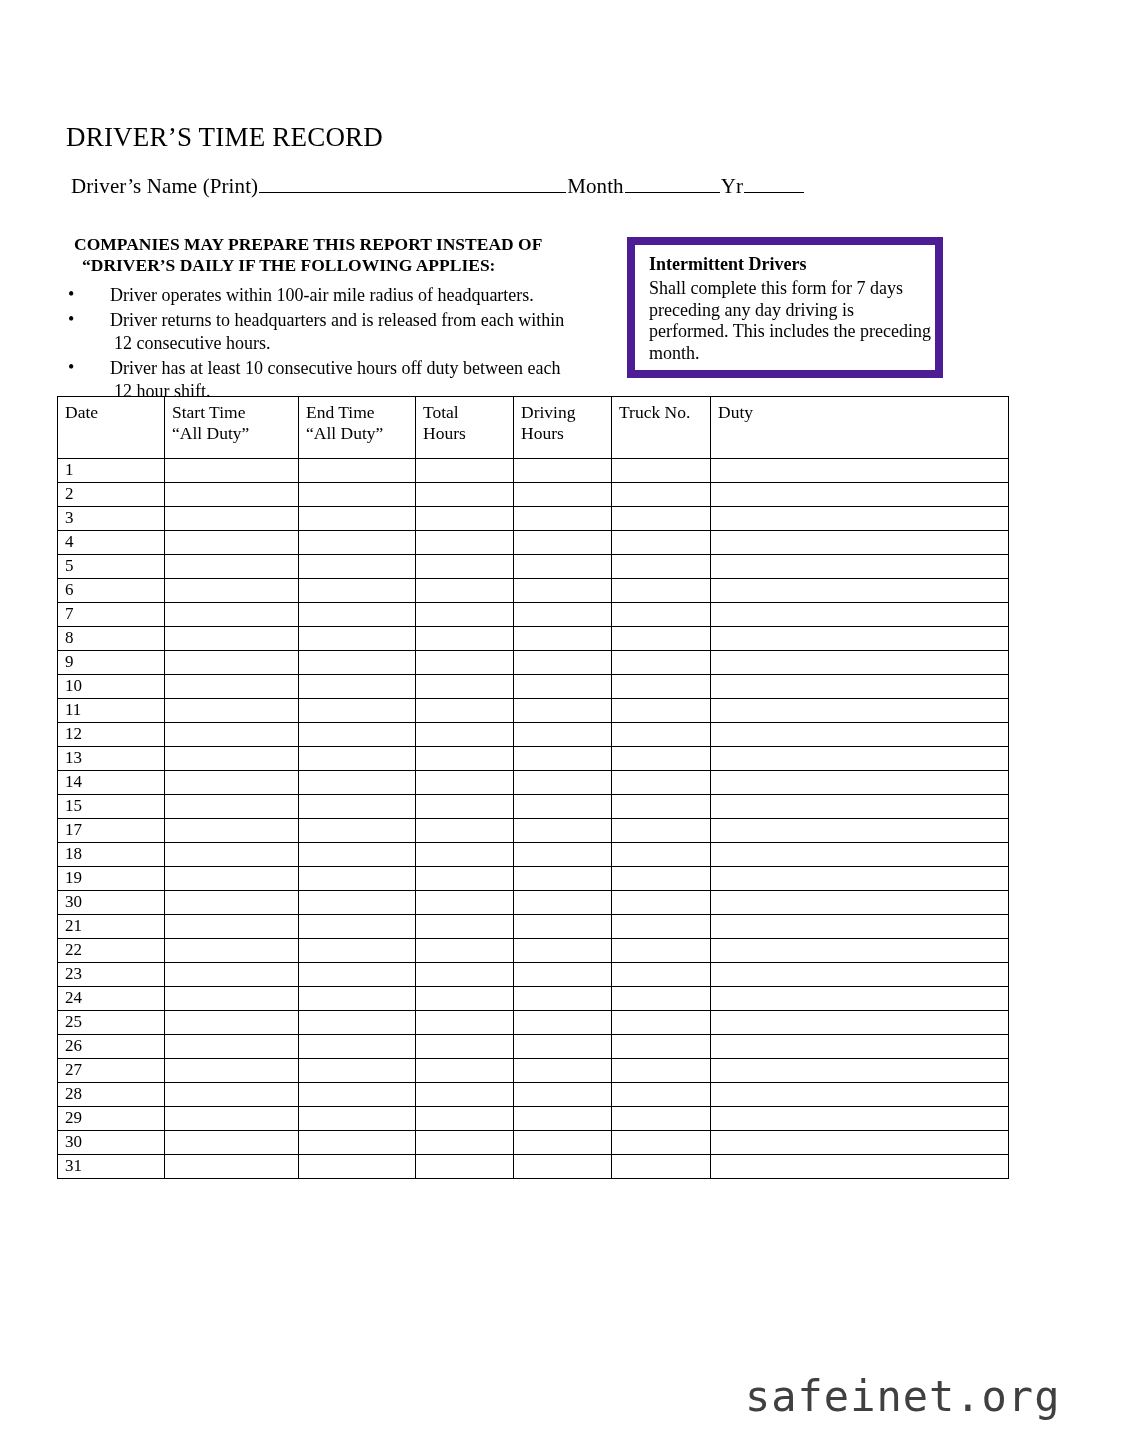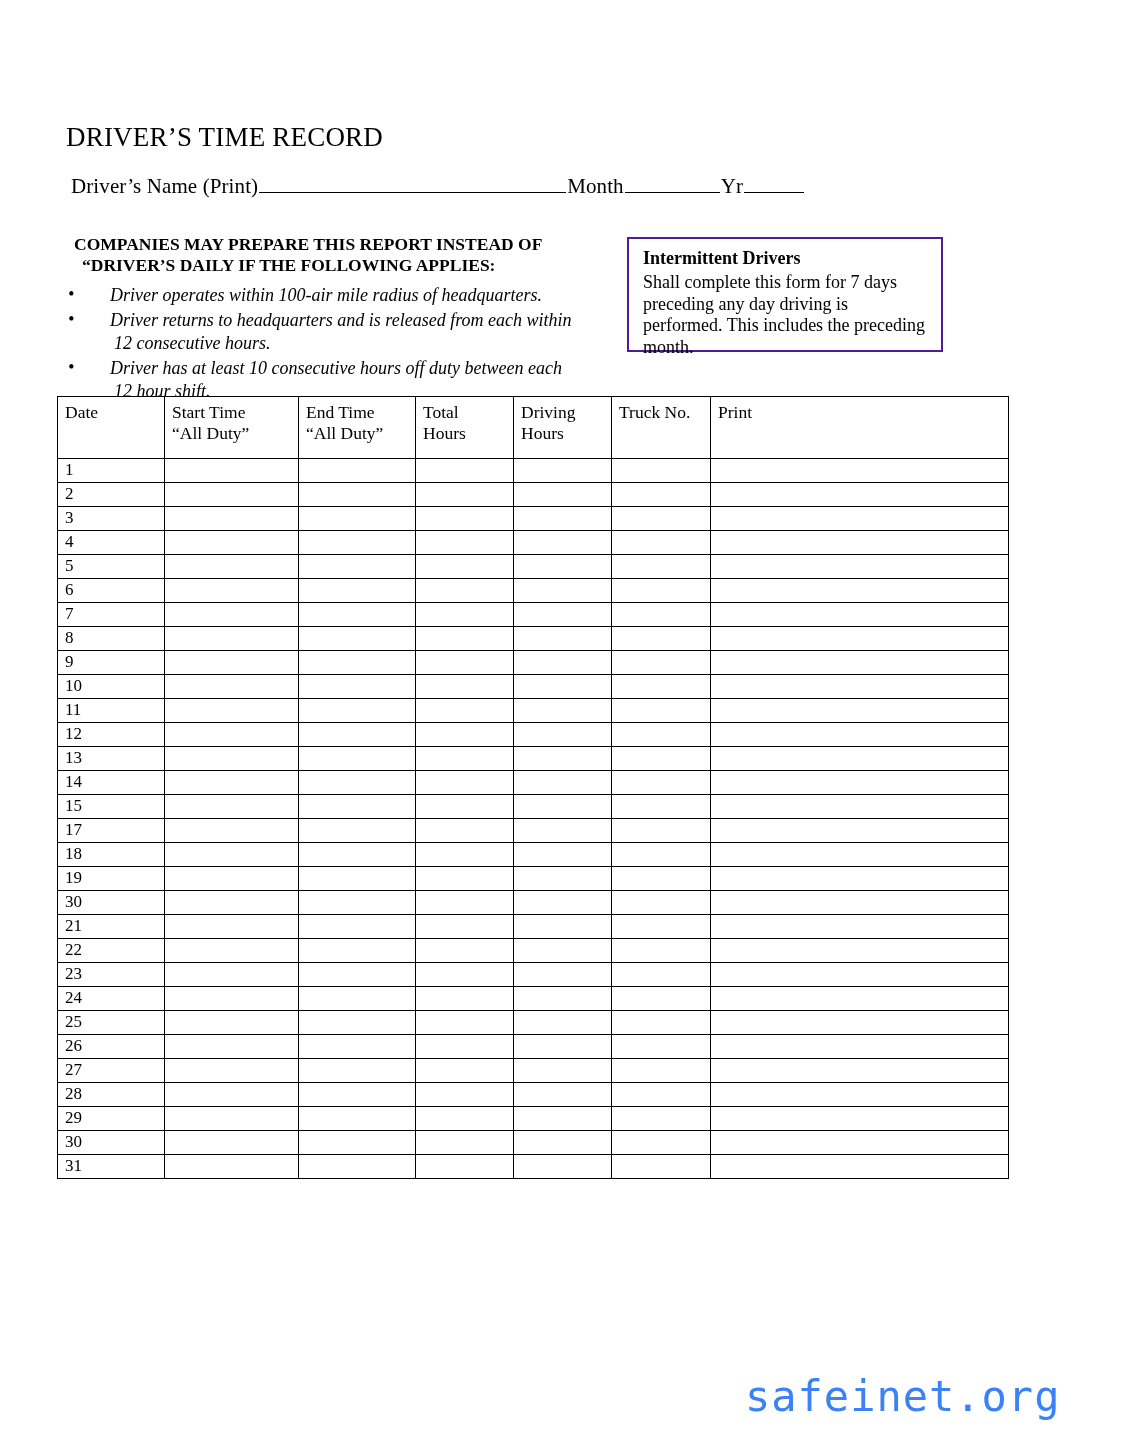--- a/index.html
+++ b/index.html
@@ -62,21 +62,20 @@
     font-weight: bold;
     line-height: 21px;
     margin: 8px;
   }
   .notice-head .ln2 { display: block; padding-left: 8px; }
 
   .bullets {
     list-style: none;
     margin: 3px 0 0 0;
     padding: 0;
-    font-style: italic;
   }
   .bullets li {
     position: relative;
     padding-left: 44px;
     font-size: 18px;
     line-height: 23.5px;
     margin-bottom: 1px;
   }
   .bullets li::before {
     content: "\2022";
@@ -87,22 +86,22 @@
     line-height: 23.5px;
   }
   .bullets li .cont { display: block; padding-left: 4px; }
 
   
   .inter-box {
     position: absolute;
     left: 627px;
     top: 237px;
     width: 316px;
-    height: 115px;
-    border: 2px solid #4c1d95;
+    height: 141px;
+    border: 8px solid #4c1d95;
     box-sizing: border-box;
     background: #fff;
   }
   .inter-title {
     position: absolute;
     left: 14px;
     top: 9px;
     font-size: 18px;
     font-weight: bold;
   }
@@ -234,21 +233,21 @@
           <span class="sub">Hours</span>
         </th>
         <th>
           <span>Driving</span>
           <span class="sub">Hours</span>
         </th>
         <th>
           <span>Truck No.</span>
         </th>
         <th>
-          <span>Print</span>
+          <span>Duty</span>
         </th>
       </tr>
     </thead>
     <tbody id="table-body">
         <tr>
           <td class="daycell">1</td>
           <td></td>
           <td></td>
           <td></td>
           <td></td>
@@ -512,15 +511,15 @@
           <td></td>
           <td></td>
           <td></td>
           <td></td>
           <td></td>
           <td></td>
         </tr>
       </tbody>
   </table>
 
-  <div class="watermark" style="color: #3b82f6;">safeinet.org</div>
+  <div class="watermark" style="color: #404040;">safeinet.org</div>
 
 </div>
 
 </body></html>

